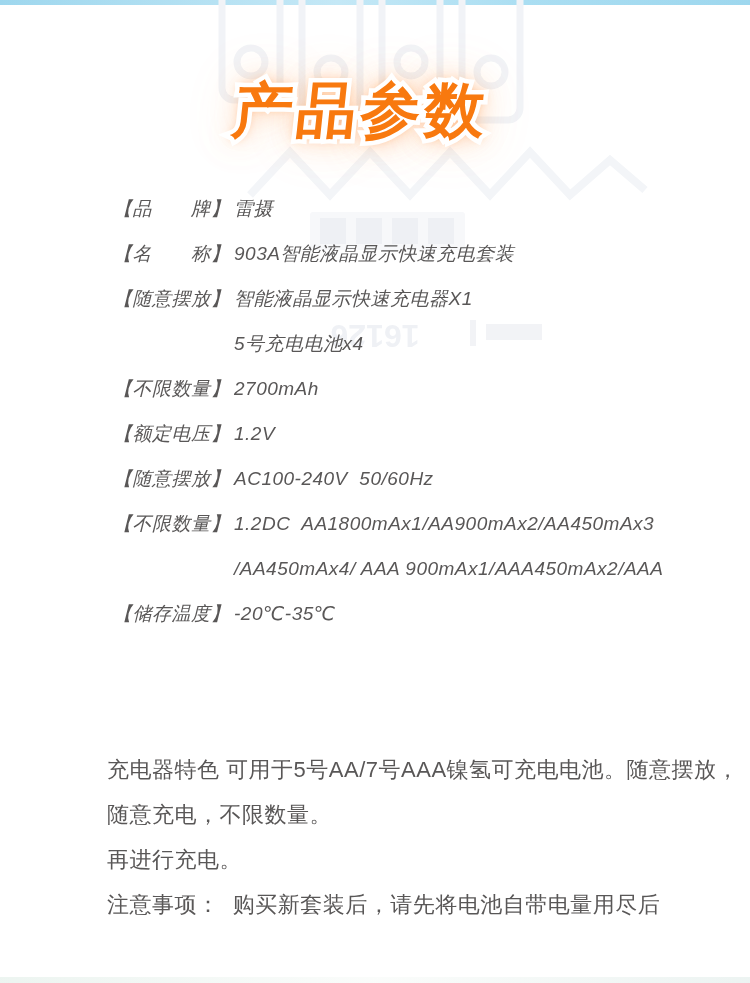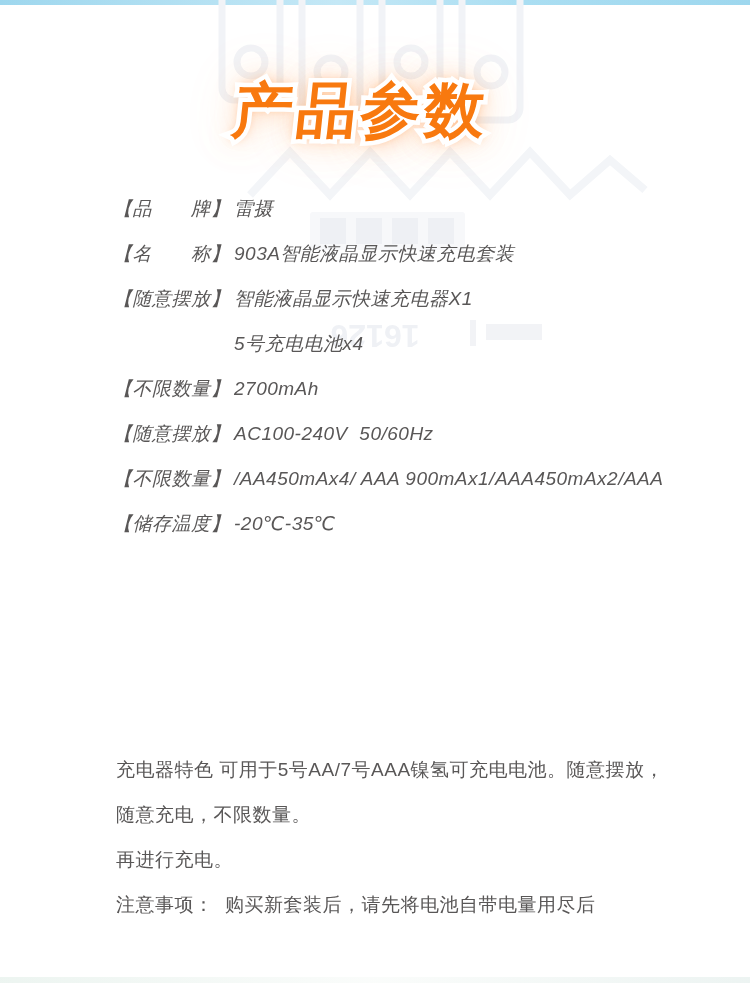--- a/index.html
+++ b/index.html
@@ -67,22 +67,22 @@
   .spec-label{
     flex:0 0 auto;
     white-space:pre;
     line-height:45px;
   }
   .spec-value{flex:1 1 auto;margin-left:4px;min-width:0;}
   .line{line-height:45px;white-space:pre;}
   
   .notes{
     position:absolute;
-    top:747px;left:116px;right:20px;
-    font-size:19px;
+    top:747px;left:107px;right:20px;
+    font-size:22px;
     color:var(--text);
     letter-spacing:.5px;
   }
   .note-para{margin:0;}
 </style>
 </head>
 <body>
 
 <div class="canvas">
 
@@ -141,31 +141,38 @@
         </div>
   </div>
 
   <div class="spec-row">
     <div class="spec-label">【不限数量】</div>
     <div class="spec-value">
           <div class="line">2700mAh</div>
         </div>
   </div>
 
+  <div class="spec-row">
+    <div class="spec-label">【额定电压】</div>
+    <div class="spec-value">
+          <div class="line">1.2V</div>
+        </div>
+  </div>
 
   <div class="spec-row">
     <div class="spec-label">【随意摆放】</div>
     <div class="spec-value">
           <div class="line">AC100-240V  50/60Hz</div>
         </div>
   </div>
 
   <div class="spec-row">
     <div class="spec-label">【不限数量】</div>
     <div class="spec-value">
+          <div class="line">1.2DC  AA1800mAx1/AA900mAx2/AA450mAx3</div>
           <div class="line">/AA450mAx4/ AAA 900mAx1/AAA450mAx2/AAA</div>
         </div>
   </div>
 
   <div class="spec-row">
     <div class="spec-label">【储存温度】</div>
     <div class="spec-value">
           <div class="line">-20℃-35℃</div>
         </div>
   </div>

